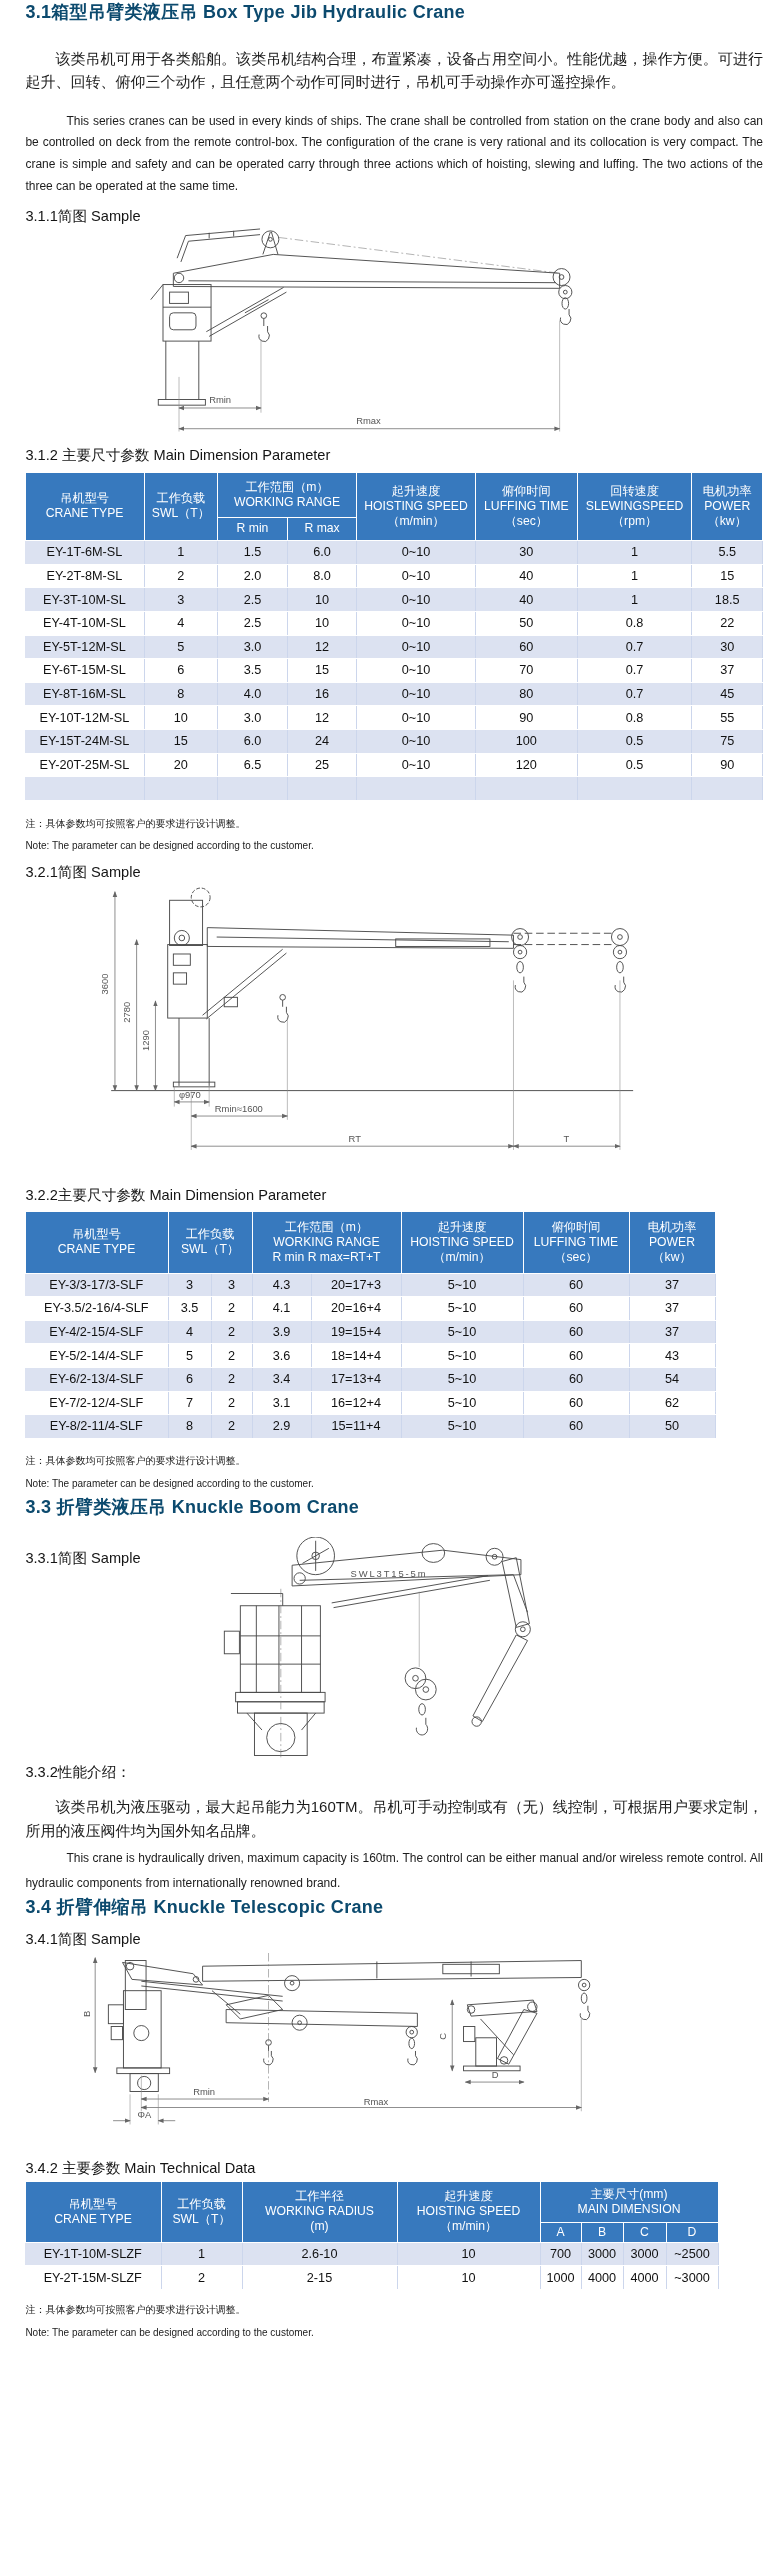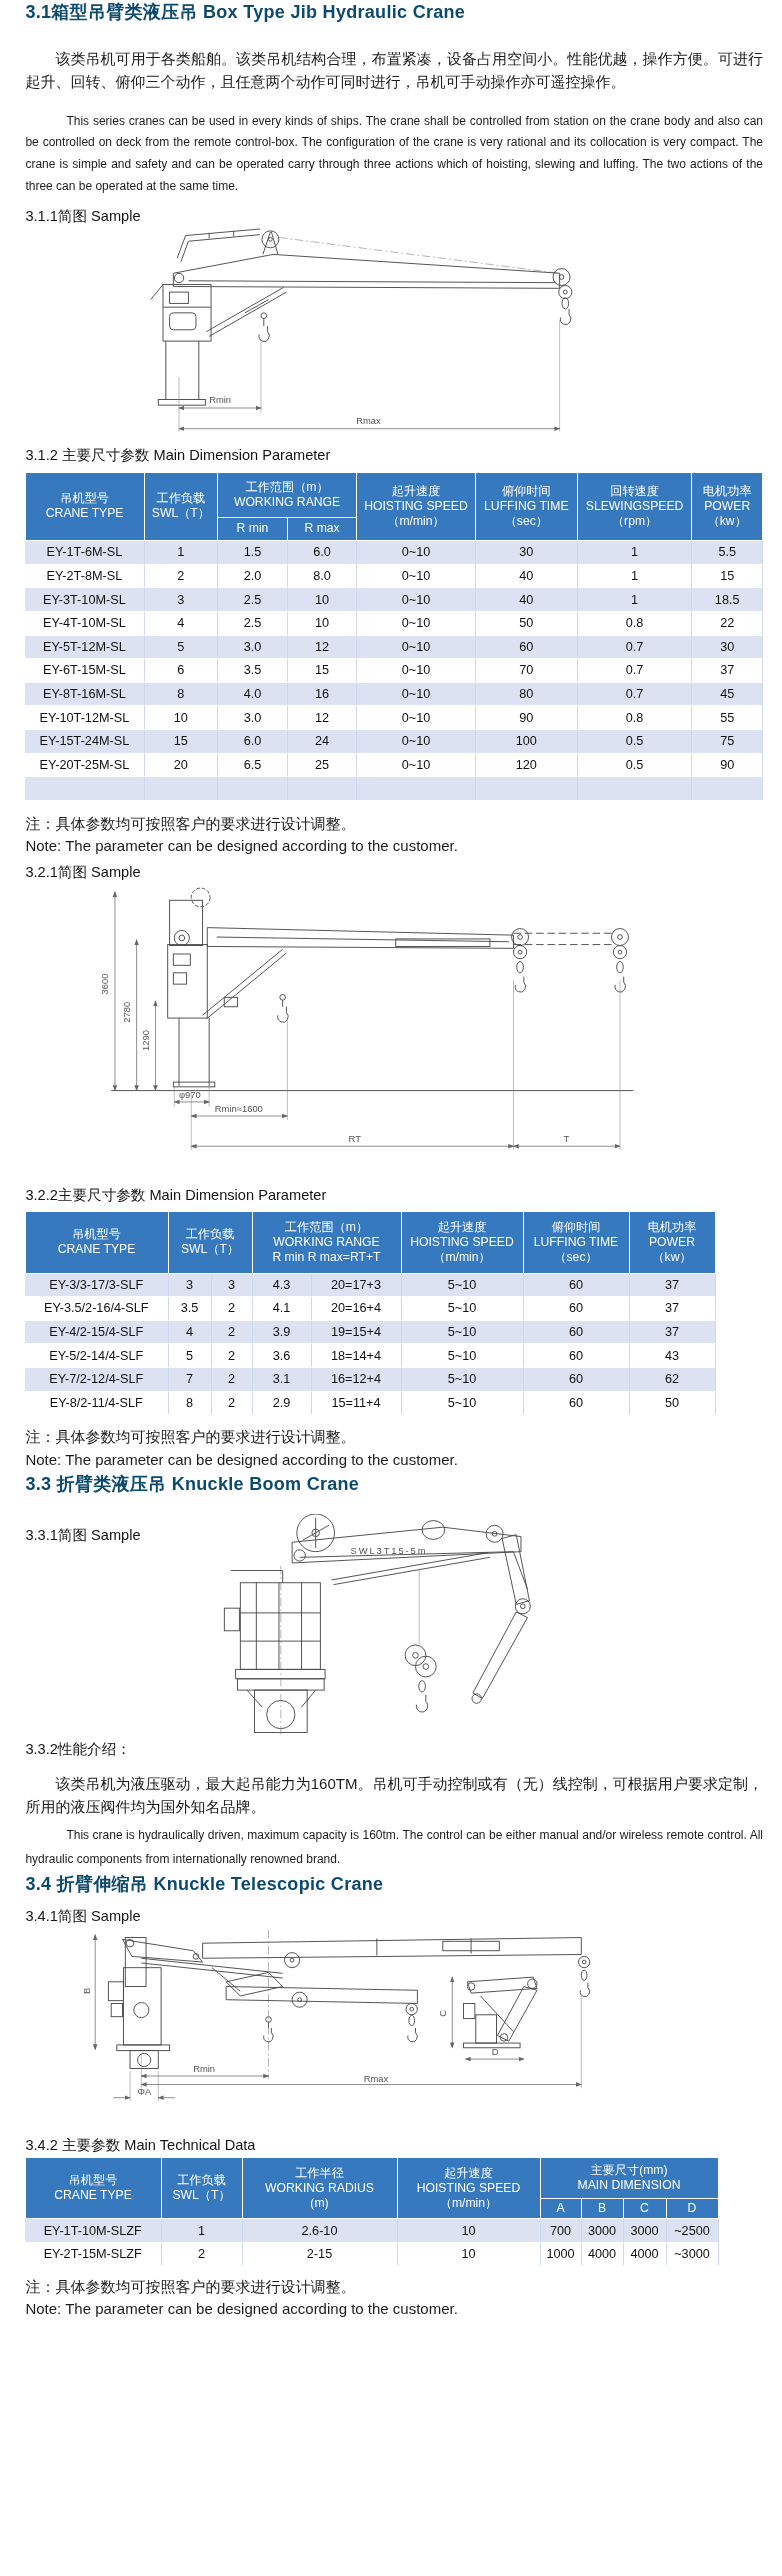--- a/index.html
+++ b/index.html
@@ -5,21 +5,21 @@
   html,body{margin:0;padding:0;background:#fff;}
   .page{position:relative;width:782px;height:2576px;overflow:hidden;box-sizing:border-box;
         padding:0 19px 0 25.4px;background:#fff;color:#1c1c1c;
         font-family:"Liberation Sans","DejaVu Sans",sans-serif;}
   h2.sec{color:#0c4a6e;font-size:18px;font-weight:700;margin:0;letter-spacing:0.3px;}
   .sub{font-size:14.6px;color:#141414;margin:0;font-weight:400;}
   .para{font-size:15px;line-height:23.6px;margin:0;text-align:justify;}
   .para.en{font-size:12px;line-height:21.7px;}
   .icn{text-indent:30px;}
   .ien{text-indent:41px;}
-  .note{font-size:15px;line-height:22.6px;margin:0;}
+  .note{font-size:10px;line-height:22.6px;margin:0;}
   svg.draw{display:block;margin-left:-25.4px;}
   
   table.tbl{border-collapse:collapse;table-layout:fixed;margin-left:-0.9px;}
   table.tbl th{background:#3779be;color:#fff;font-weight:400;border:1.4px solid #fff;
       font-size:12.2px;line-height:15px;padding:1.9px 0.9px;text-align:center;white-space:pre-line;vertical-align:middle;}
   table.tbl td{text-align:center;height:22.6px;font-size:12.7px;padding:0 1.9px;
       border-right:0.9px solid #ccd6ec;border-bottom:1.4px solid #fff;color:#111;}
   table.tbl tbody tr:nth-child(odd) td{background:#dce2f1;}
   table.tbl tbody tr:nth-child(even) td{background:#fff;}
   .mt-h31{margin-top:31px}
@@ -420,20 +420,30 @@
           <td>EY-5/2-14/4-SLF</td>
           <td>5</td>
           <td>2</td>
           <td>3.6</td>
           <td>18=14+4</td>
           <td>5~10</td>
           <td>60</td>
           <td>43</td>
         </tr>
         <tr>
+          <td>EY-6/2-13/4-SLF</td>
+          <td>6</td>
+          <td>2</td>
+          <td>3.4</td>
+          <td>17=13+4</td>
+          <td>5~10</td>
+          <td>60</td>
+          <td>54</td>
+        </tr>
+        <tr>
           <td>EY-7/2-12/4-SLF</td>
           <td>7</td>
           <td>2</td>
           <td>3.1</td>
           <td>16=12+4</td>
           <td>5~10</td>
           <td>60</td>
           <td>62</td>
         </tr>
         <tr>

